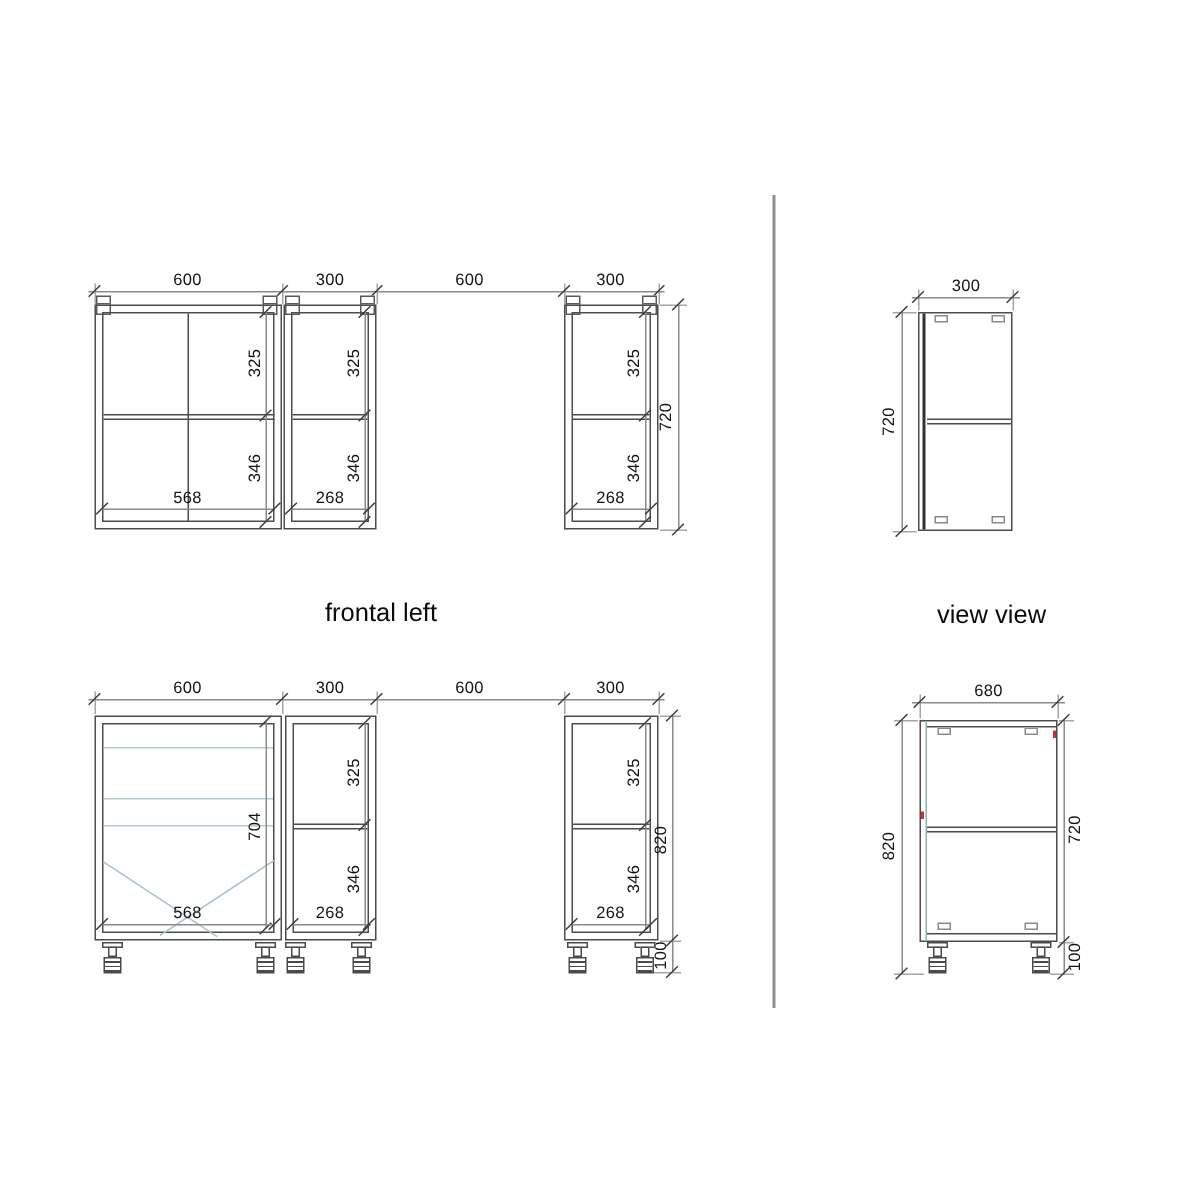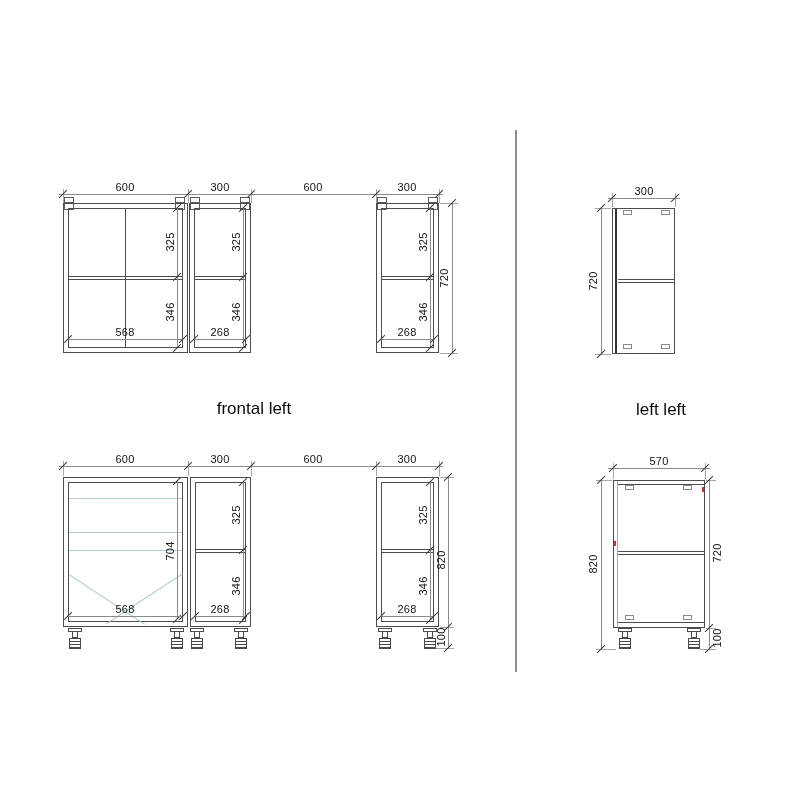--- a/index.html
+++ b/index.html
@@ -157,21 +157,21 @@
 
     <div class="exh" style="left:595px;top:208px;width:16px;"></div>
     <div class="exh" style="left:595px;top:354px;width:16px;"></div>
     <div class="dlv" style="left:601px;top:208px;height:146px;"></div>
     <div class="tk" style="left:601px;top:208px;"></div>
     <div class="tk" style="left:601px;top:354px;"></div>
     <div class="dt dtv" style="left:593px;top:281px;">720</div>
   </div>
 
   <div class="viewlabel" style="left:193px;top:399px;width:122px;">frontal left</div>
-  <div class="viewlabel" style="left:616px;top:400px;width:90px;">left left</div>
+  <div class="viewlabel" style="left:616px;top:400px;width:90px;">view view</div>
 
   <div>
 
     <div class="exv" style="left:63px;top:461px;height:15px;"></div>
     <div class="exv" style="left:188px;top:461px;height:15px;"></div>
     <div class="exv" style="left:251px;top:461px;height:15px;"></div>
     <div class="exv" style="left:376px;top:461px;height:15px;"></div>
     <div class="exv" style="left:439px;top:461px;height:15px;"></div>
     <div class="dlh" style="left:59px;top:466px;width:384px;"></div>
     <div class="tk" style="left:63px;top:466px;"></div>
@@ -284,21 +284,21 @@
     <div class="notch" style="left:625px;top:615px;"></div>
     <div class="notch" style="left:683px;top:615px;"></div>
     <div class="redmark" style="left:702px;top:487px;"></div>
     <div class="redmark" style="left:614px;top:541px;"></div>
 
     <div class="exv" style="left:613px;top:463px;height:16px;"></div>
     <div class="exv" style="left:705px;top:463px;height:16px;"></div>
     <div class="dlh" style="left:608px;top:468px;width:102px;"></div>
     <div class="tk" style="left:613px;top:468px;"></div>
     <div class="tk" style="left:705px;top:468px;"></div>
-    <div class="dt dth" style="left:659px;top:455px;">570</div>
+    <div class="dt dth" style="left:659px;top:455px;">680</div>
 
     <div class="exh" style="left:596px;top:480px;width:16px;"></div>
     <div class="exh" style="left:596px;top:649px;width:20px;"></div>
     <div class="dlv" style="left:601px;top:480px;height:169px;"></div>
     <div class="tk" style="left:601px;top:480px;"></div>
     <div class="tk" style="left:601px;top:649px;"></div>
     <div class="dt dtv" style="left:593px;top:564px;">820</div>
 
     <div class="exh" style="left:706px;top:480px;width:10px;"></div>
     <div class="exh" style="left:706px;top:628px;width:10px;"></div>

